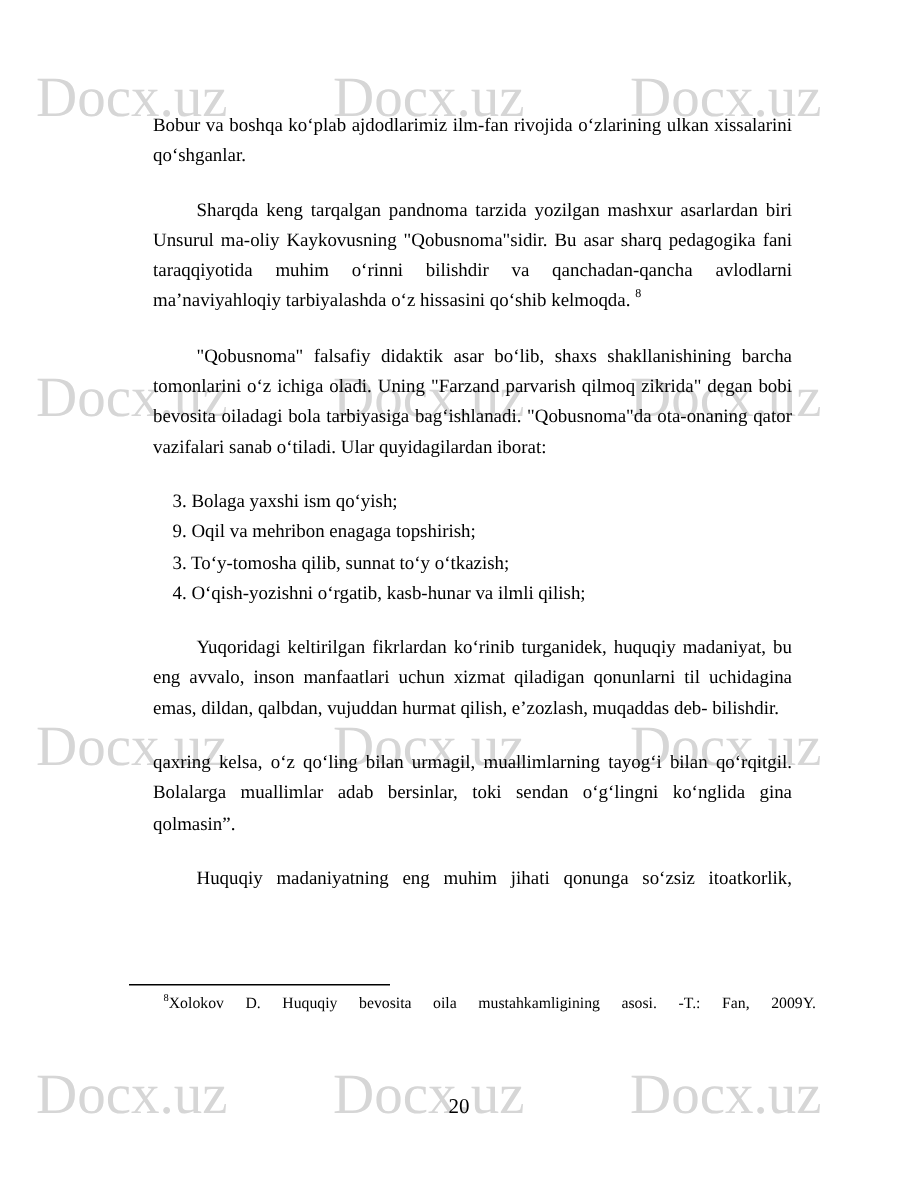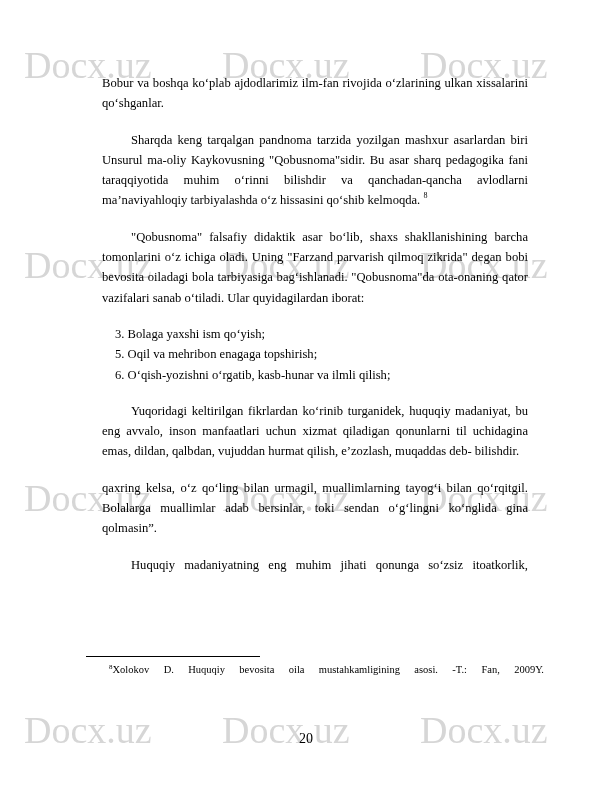--- a/index.html
+++ b/index.html
@@ -140,22 +140,23 @@
   </p>
   <p class="para indent">
     <span>Sharqda keng tarqalgan pandnoma tarzida yozilgan mashxur asarlardan biri Unsurul ma-oliy Kaykovusning "Qobusnoma"sidir. Bu asar sharq pedagogika fani taraqqiyotida muhim o‘rinni bilishdir va qanchadan-qancha avlodlarni ma’naviyahloqiy tarbiyalashda o‘z hissasini qo‘shib kelmoqda.</span>
     <sup class="fnref">8</sup>
   </p>
   <p class="para indent">
     <span>"Qobusnoma" falsafiy didaktik asar bo‘lib, shaxs shakllanishining barcha tomonlarini o‘z ichiga oladi. Uning "Farzand parvarish qilmoq zikrida" degan bobi bevosita oiladagi bola tarbiyasiga bag‘ishlanadi. "Qobusnoma"da ota-onaning qator vazifalari sanab o‘tiladi. Ular quyidagilardan iborat:</span>
   </p>
   <div>
     <p class="list-item">3. Bolaga yaxshi ism qo‘yish;</p>
-    <p class="list-item">5. Oqil va mehribon enagaga topshirish;</p>
-    <p class="list-item">6. O‘qish-yozishni o‘rgatib, kasb-hunar va ilmli qilish;</p>
+    <p class="list-item">9. Oqil va mehribon enagaga topshirish;</p>
+    <p class="list-item">3. To‘y-tomosha qilib, sunnat to‘y o‘tkazish;</p>
+    <p class="list-item">4. O‘qish-yozishni o‘rgatib, kasb-hunar va ilmli qilish;</p>
   </div>
   <p class="para indent">
     <span>Yuqoridagi keltirilgan fikrlardan ko‘rinib turganidek, huquqiy madaniyat, bu eng avvalo, inson manfaatlari uchun xizmat qiladigan qonunlarni til uchidagina emas, dildan, qalbdan, vujuddan hurmat qilish, e’zozlash, muqaddas deb- bilishdir.</span>
   </p>
   <p class="para">
     <span>qaxring kelsa, o‘z qo‘ling bilan urmagil, muallimlarning tayog‘i bilan qo‘rqitgil. Bolalarga muallimlar adab bersinlar, toki sendan o‘g‘lingni ko‘nglida gina qolmasin”.</span>
   </p>
   <p class="para indent last-justify">
     <span>Huquqiy madaniyatning eng muhim jihati qonunga so‘zsiz itoatkorlik,</span>
   </p>

